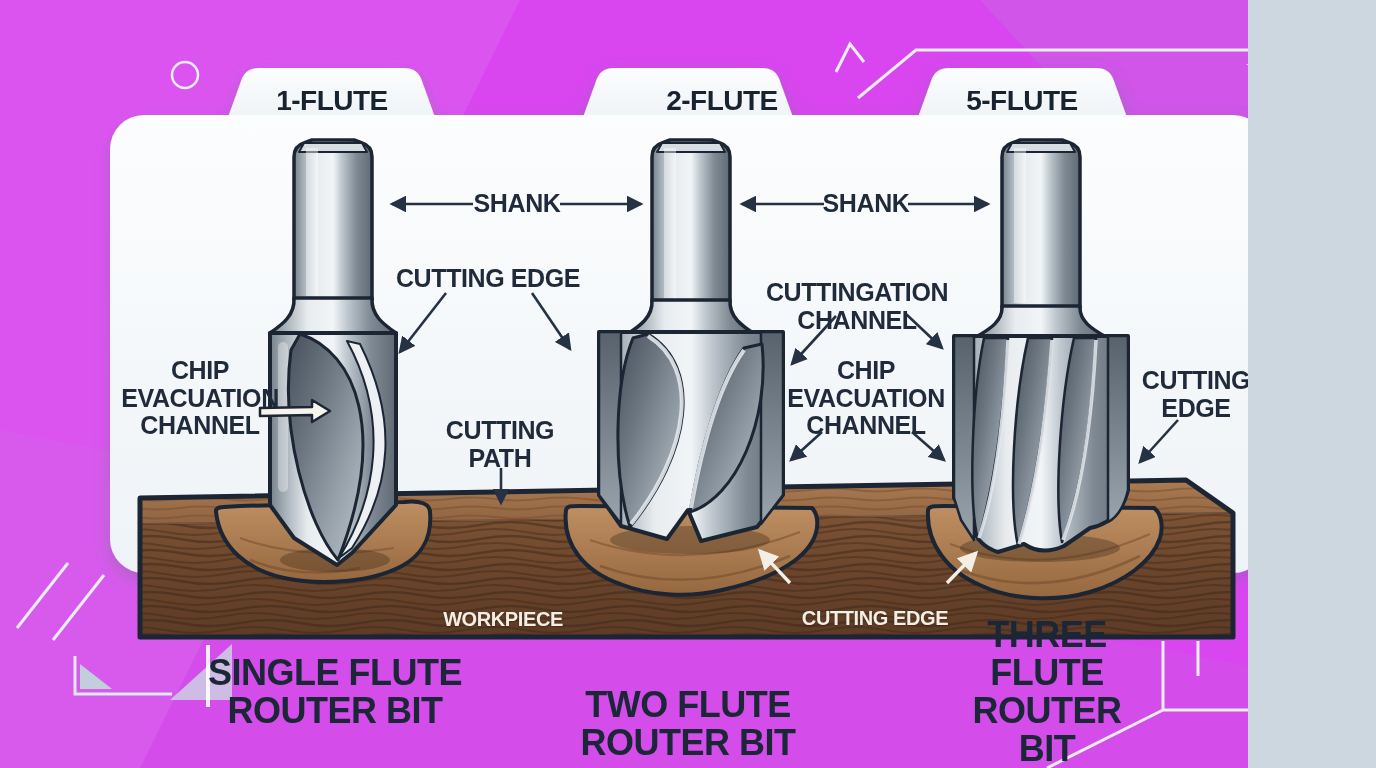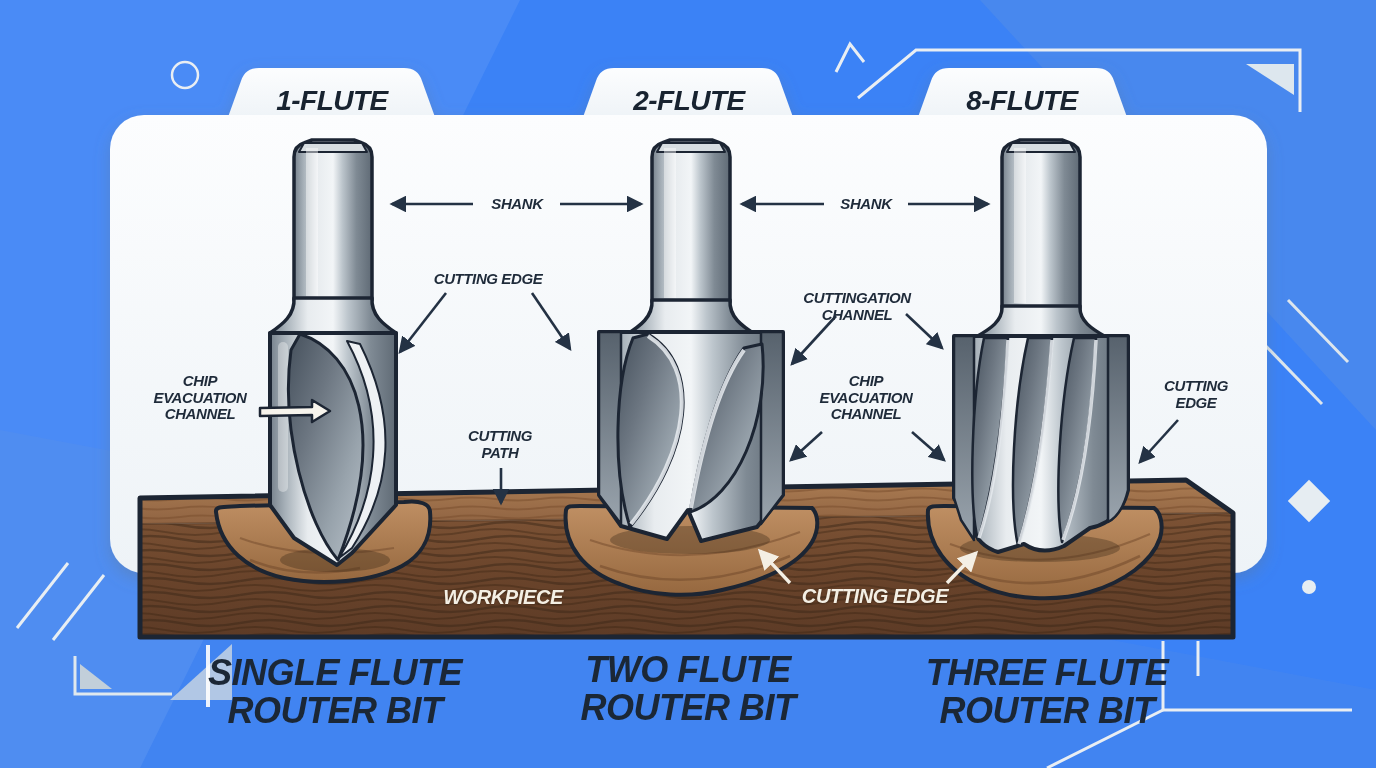--- a/index.html
+++ b/index.html
@@ -1,24 +1,24 @@
 <!DOCTYPE html>
 <html><head>
 <meta charset="utf-8">
 <style>
   html,body{margin:0;padding:0;background:#ccd7e0;}
-  #stage{position:relative;width:1376px;height:768px;overflow:hidden;background:#3b82f6;
-         font-family:"Liberation Sans",sans-serif;font-style:italic;}
+  #stage{position:relative;width:1248px;height:768px;overflow:hidden;background:#d946ef;
+         font-family:"Liberation Sans",sans-serif;}
   #art{position:absolute;left:0;top:0;}
   .lbl{position:absolute;transform:translate(-50%,-50%);font-weight:bold;color:#1f2b3a;
        white-space:pre-line;text-align:center;line-height:1.1;letter-spacing:-0.4px;}
   .lbl-tab{font-size:28px;color:#182330;letter-spacing:-0.5px;}
-  .lbl-md{font-size:15px;}
+  .lbl-md{font-size:25px;}
   .lbl-title{font-size:36px;color:#1b2736;line-height:1.06;letter-spacing:-0.5px;}
-  .lbl-white{color:#f4efe4;font-size:20px;text-shadow:0 1px 2px rgba(40,25,12,.4);}
+  .lbl-white{color:#f4efe4;font-size:20px;text-shadow:0 1px 2px rgba(40,25,12,.4);margin-top:22px;}
 </style>
 </head>
 <body>
 
 <div id="stage">
 
 <svg id="art" width="1376" height="768" viewBox="0 0 1376 768">
   <defs>
     <linearGradient id="cardGrad" x1="0" y1="0" x2="0" y2="1">
       <stop offset="0" stop-color="#fcfdfe"></stop>
@@ -199,22 +199,22 @@
     <line x1="1178" y1="420" x2="1140" y2="462" marker-end="url(#mN)"></line>
   </g>
   <path d="M260,408 L312,407 L312,400 L330,411 L312,422 L312,415 L260,416 Z" fill="#f7f4ec" stroke="#1c2533" stroke-width="2.5" stroke-linejoin="round"></path>
   <g stroke="#f4efe4" stroke-width="3.4" fill="none">
     <line x1="790" y1="583" x2="760" y2="551" marker-end="url(#mW)"></line>
     <line x1="947" y1="583" x2="976" y2="553" marker-end="url(#mW)"></line>
   </g>
 </svg>
 
 <div class="lbl lbl-tab" style="left:332px;top:101px">1-FLUTE</div>
-<div class="lbl lbl-tab" style="left:689px;top:101px">2-FLUTE</div>
-<div class="lbl lbl-tab" style="left:1022px;top:101px">8-FLUTE</div>
+<div class="lbl lbl-tab" style="left:722px;top:101px">2-FLUTE</div>
+<div class="lbl lbl-tab" style="left:1022px;top:101px">5-FLUTE</div>
 
 <div class="lbl lbl-md" style="left:517px;top:204px">SHANK</div>
 <div class="lbl lbl-md" style="left:866px;top:204px">SHANK</div>
 <div class="lbl lbl-md" style="left:488px;top:279px">CUTTING EDGE</div>
 <div class="lbl lbl-md" style="left:857px;top:306px">CUTTINGATION
 CHANNEL</div>
 <div class="lbl lbl-md" style="left:200px;top:398px">CHIP
 EVACUATION
 CHANNEL</div>
 <div class="lbl lbl-md" style="left:500px;top:444px">CUTTING
@@ -223,18 +223,18 @@
 EVACUATION
 CHANNEL</div>
 <div class="lbl lbl-md" style="left:1196px;top:394px">CUTTING
 EDGE</div>
 
 <div class="lbl lbl-white" style="left:503px;top:597px">WORKPIECE</div>
 <div class="lbl lbl-white" style="left:875px;top:596px">CUTTING EDGE</div>
 
 <div class="lbl lbl-title" style="left:335px;top:692px">SINGLE FLUTE
 ROUTER BIT</div>
-<div class="lbl lbl-title" style="left:688px;top:689px">TWO FLUTE
+<div class="lbl lbl-title" style="left:688px;top:724px">TWO FLUTE
 ROUTER BIT</div>
 <div class="lbl lbl-title" style="left:1047px;top:692px">THREE FLUTE
 ROUTER BIT</div>
 
 </div>
 
 </body></html>

